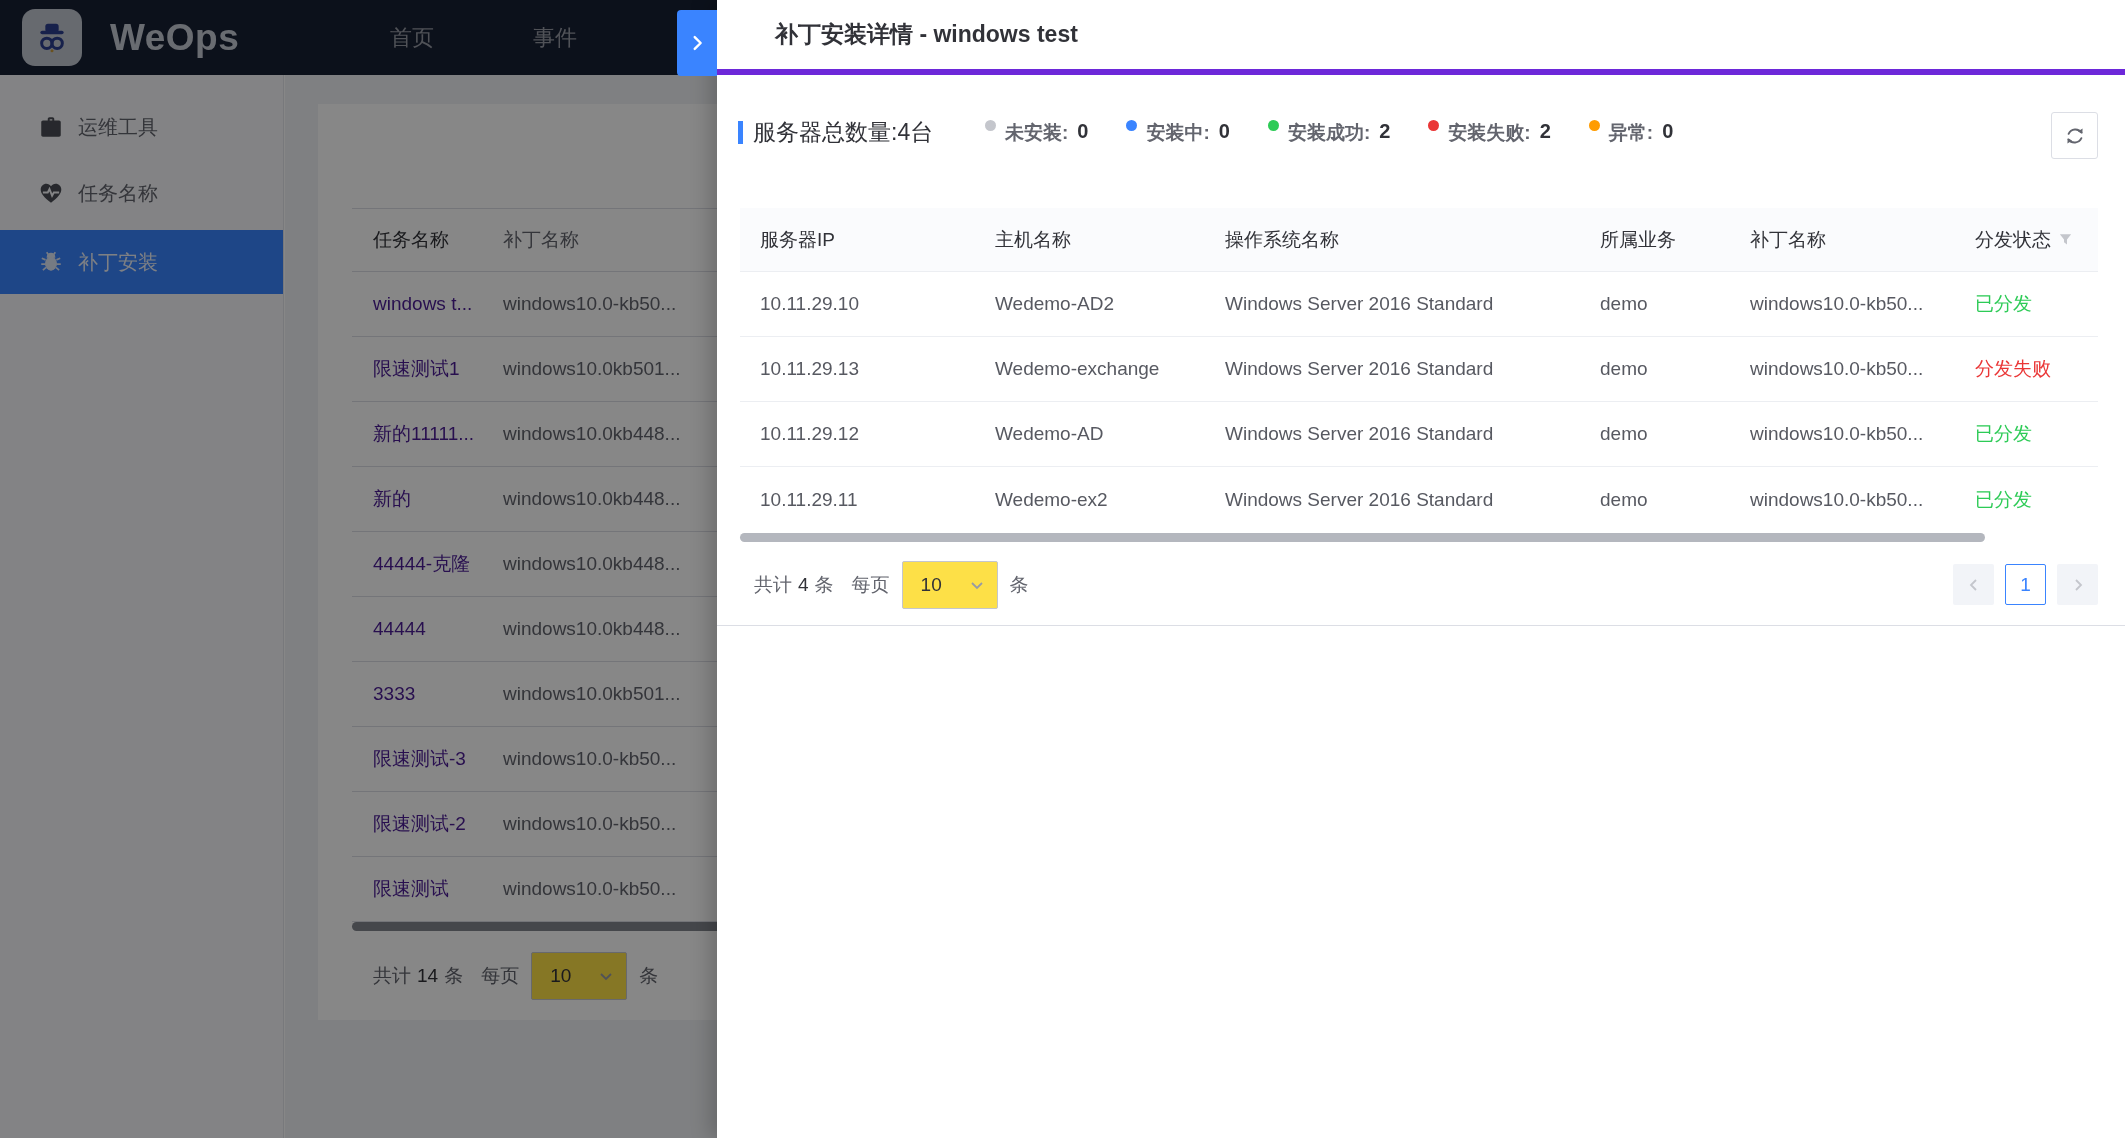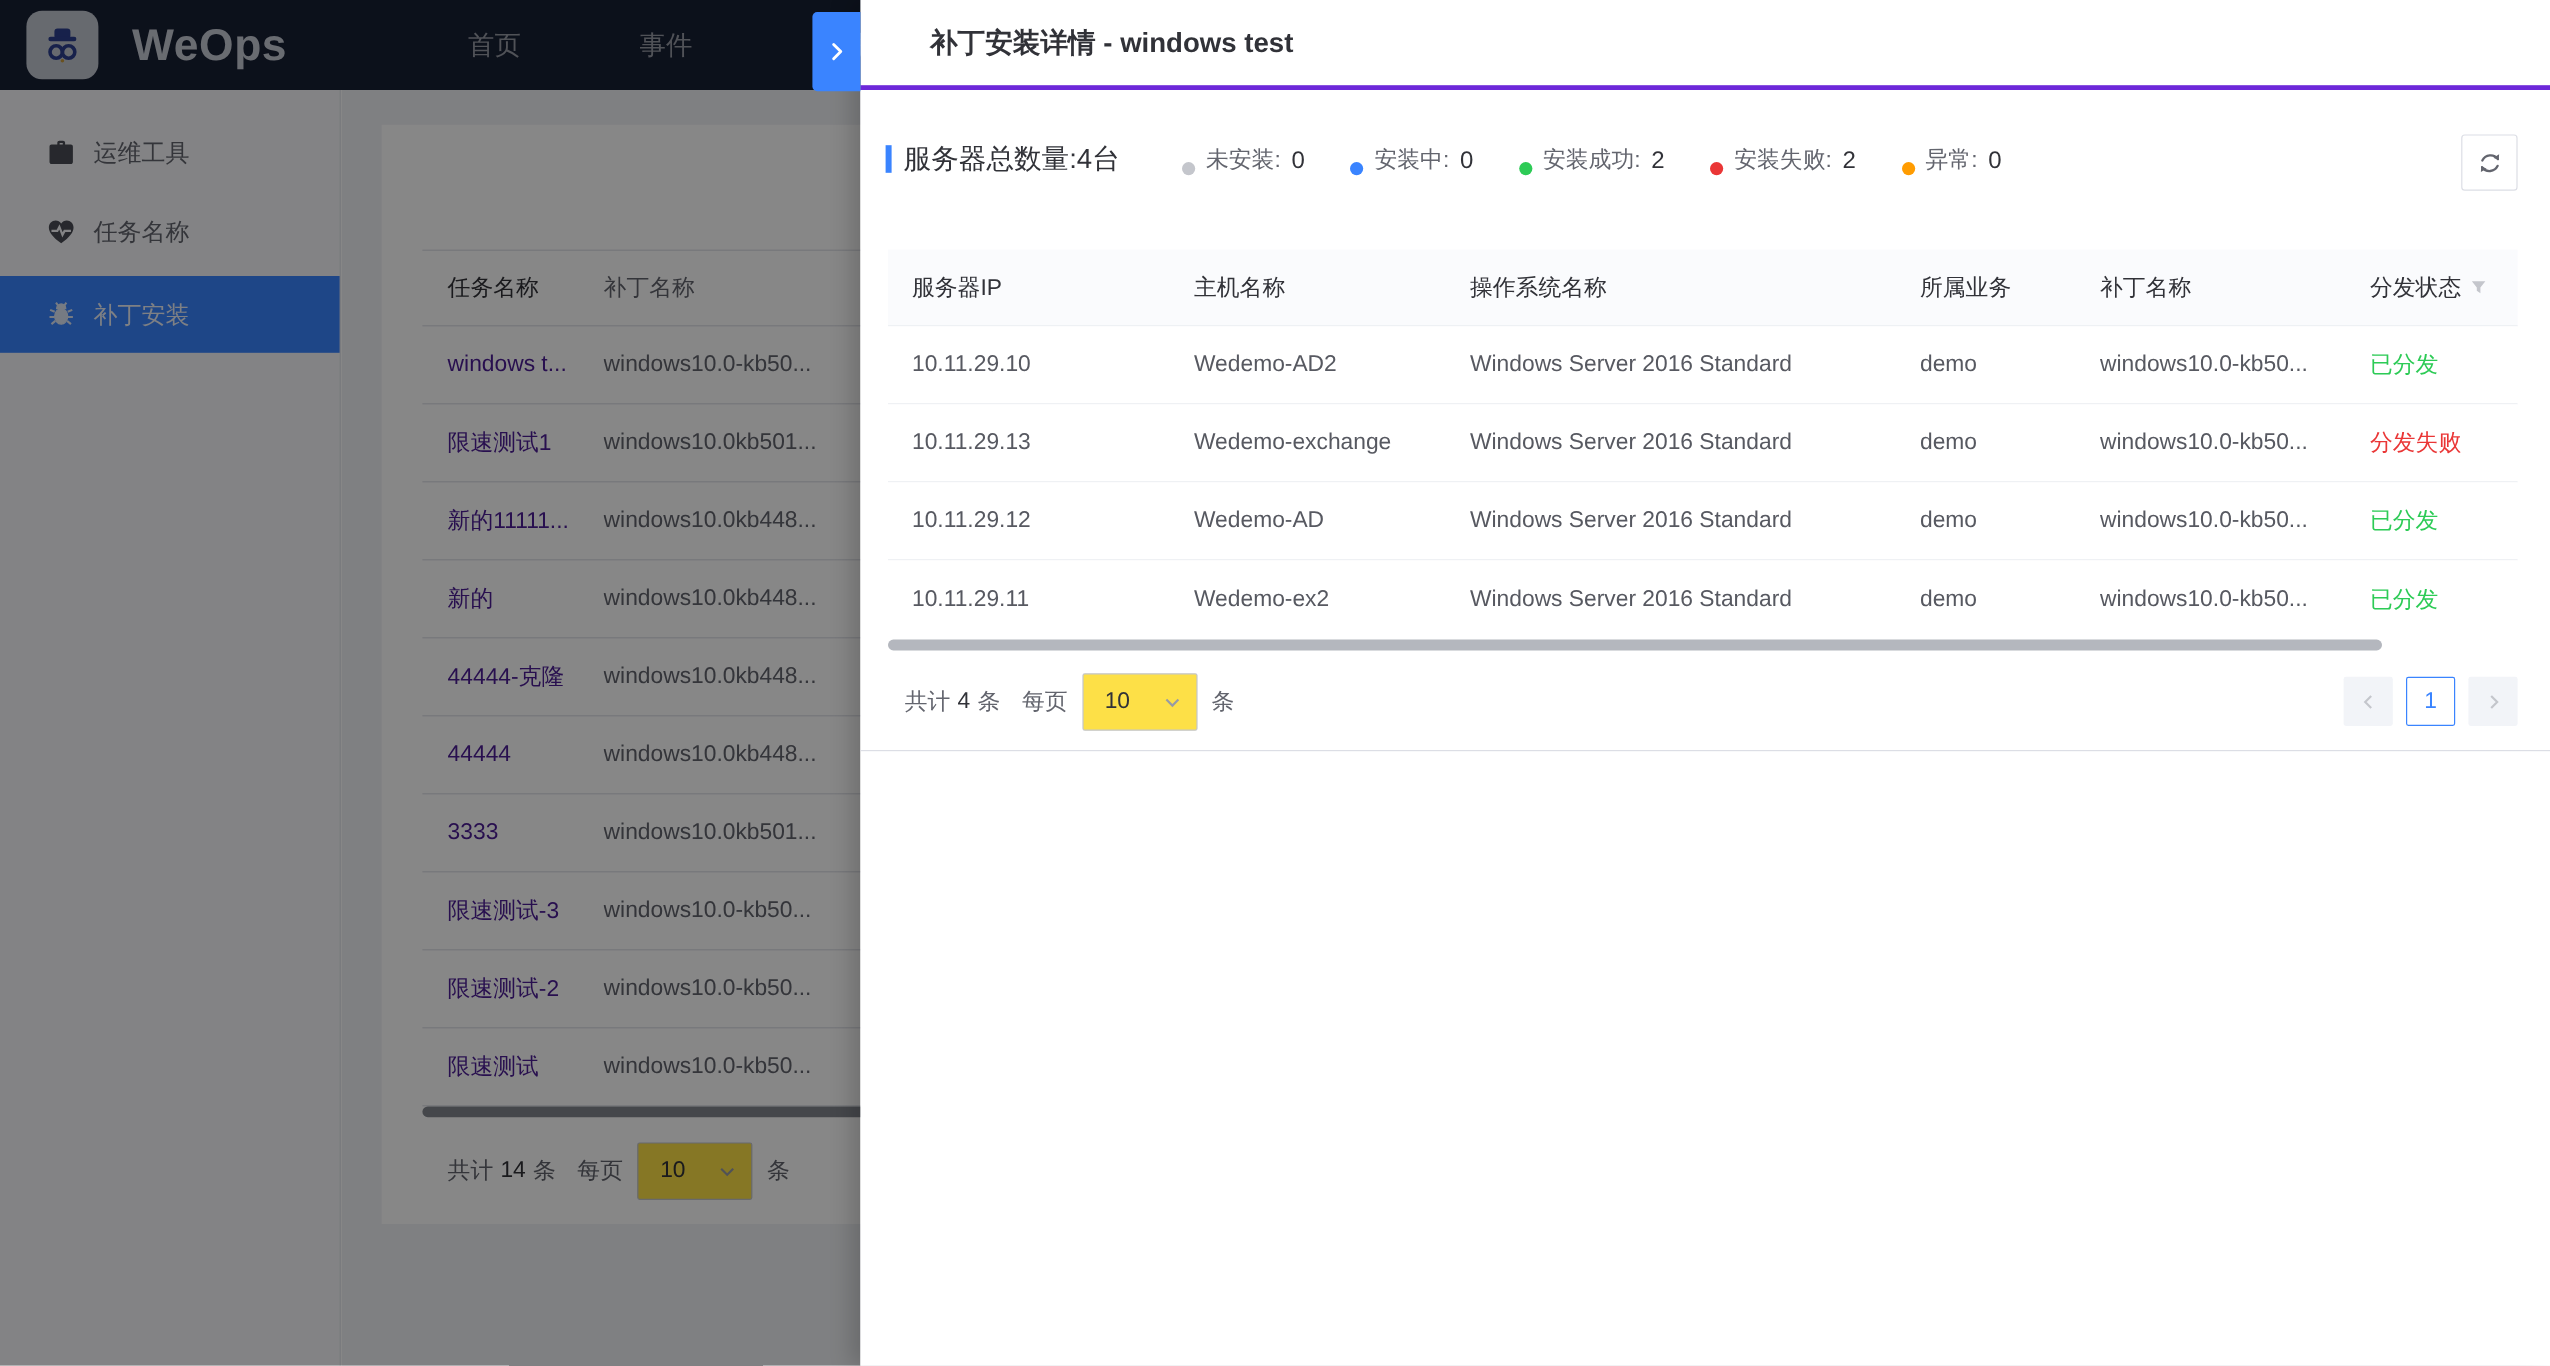--- a/index.html
+++ b/index.html
@@ -55,28 +55,28 @@
 
   
   .overlay { position:absolute; left:0; top:0; width:717px; height:100%;
              background:rgba(0,0,0,0.47); z-index:50; }
 
   
   .drawer { position:absolute; left:717px; top:0; width:1408px; height:100%; background:#fff; z-index:100;
             box-shadow:-8px 0 18px rgba(0,0,0,0.18); }
   .drawer-toggle { position:absolute; left:-40px; top:10px; width:40px; height:66px; background:#3a84ff;
                    border-radius:4px 0 0 4px; display:flex; align-items:center; justify-content:center; cursor:pointer; }
-  .drawer-header { height:75px; border-bottom:4px solid #6d28d9; display:flex; align-items:center; padding-left:58px; }
+  .drawer-header { height:75px; border-bottom:6px solid #6d28d9; display:flex; align-items:center; padding-left:58px; }
   .drawer-title { font-size:23px; font-weight:700; color:#313238; }
   .summary-row { position:relative; height:115px; }
   .summary-title { position:absolute; left:21px; top:0; height:115px; display:flex; align-items:center; }
   .blue-bar { width:5px; height:23px; background:#3a84ff; margin-right:10px; flex:none; }
   .summary-label { font-size:23px; color:#313238; }
   .stats { position:absolute; left:268px; top:0; height:115px; display:flex; align-items:center; gap:38px; }
-  .stat { display:flex; align-items:flex-end; font-size:19px; color:#63656e; }
+  .stat { display:flex; align-items:flex-start; font-size:19px; color:#63656e;font-weight:bold; }
   .dot { width:11px; height:11px; border-radius:50%; margin-right:9px; flex:none; }
   .stat-val { font-size:20px; color:#313238; margin-left:9px; }
   .refresh-btn { position:absolute; right:27px; top:37px; width:47px; height:47px; border:1px solid #dcdee5;
                  border-radius:3px; background:#fff; display:flex; align-items:center; justify-content:center; cursor:pointer; }
 
   .dw-table { position:absolute; left:23px; right:27px; top:208px; }
   .dw-thead { height:64px; background:#fafbfd; display:flex; align-items:center;
               font-size:19px; color:#313238; border-bottom:1px solid #eceef2; }
   .dw-row { height:65px; display:flex; align-items:center; font-size:19px; color:#575961;
             border-bottom:1px solid #eceef2; background:#fff; }

